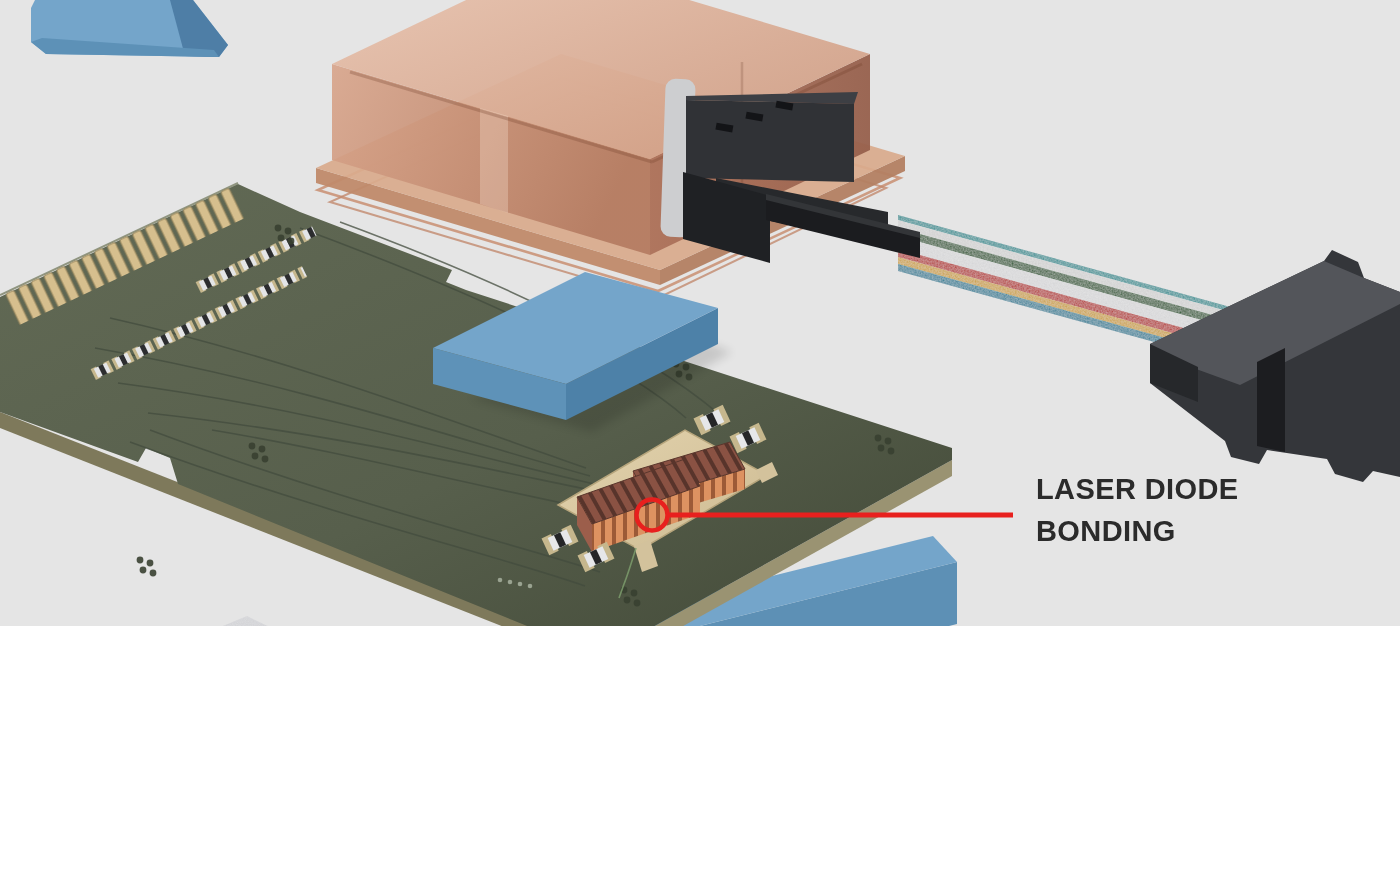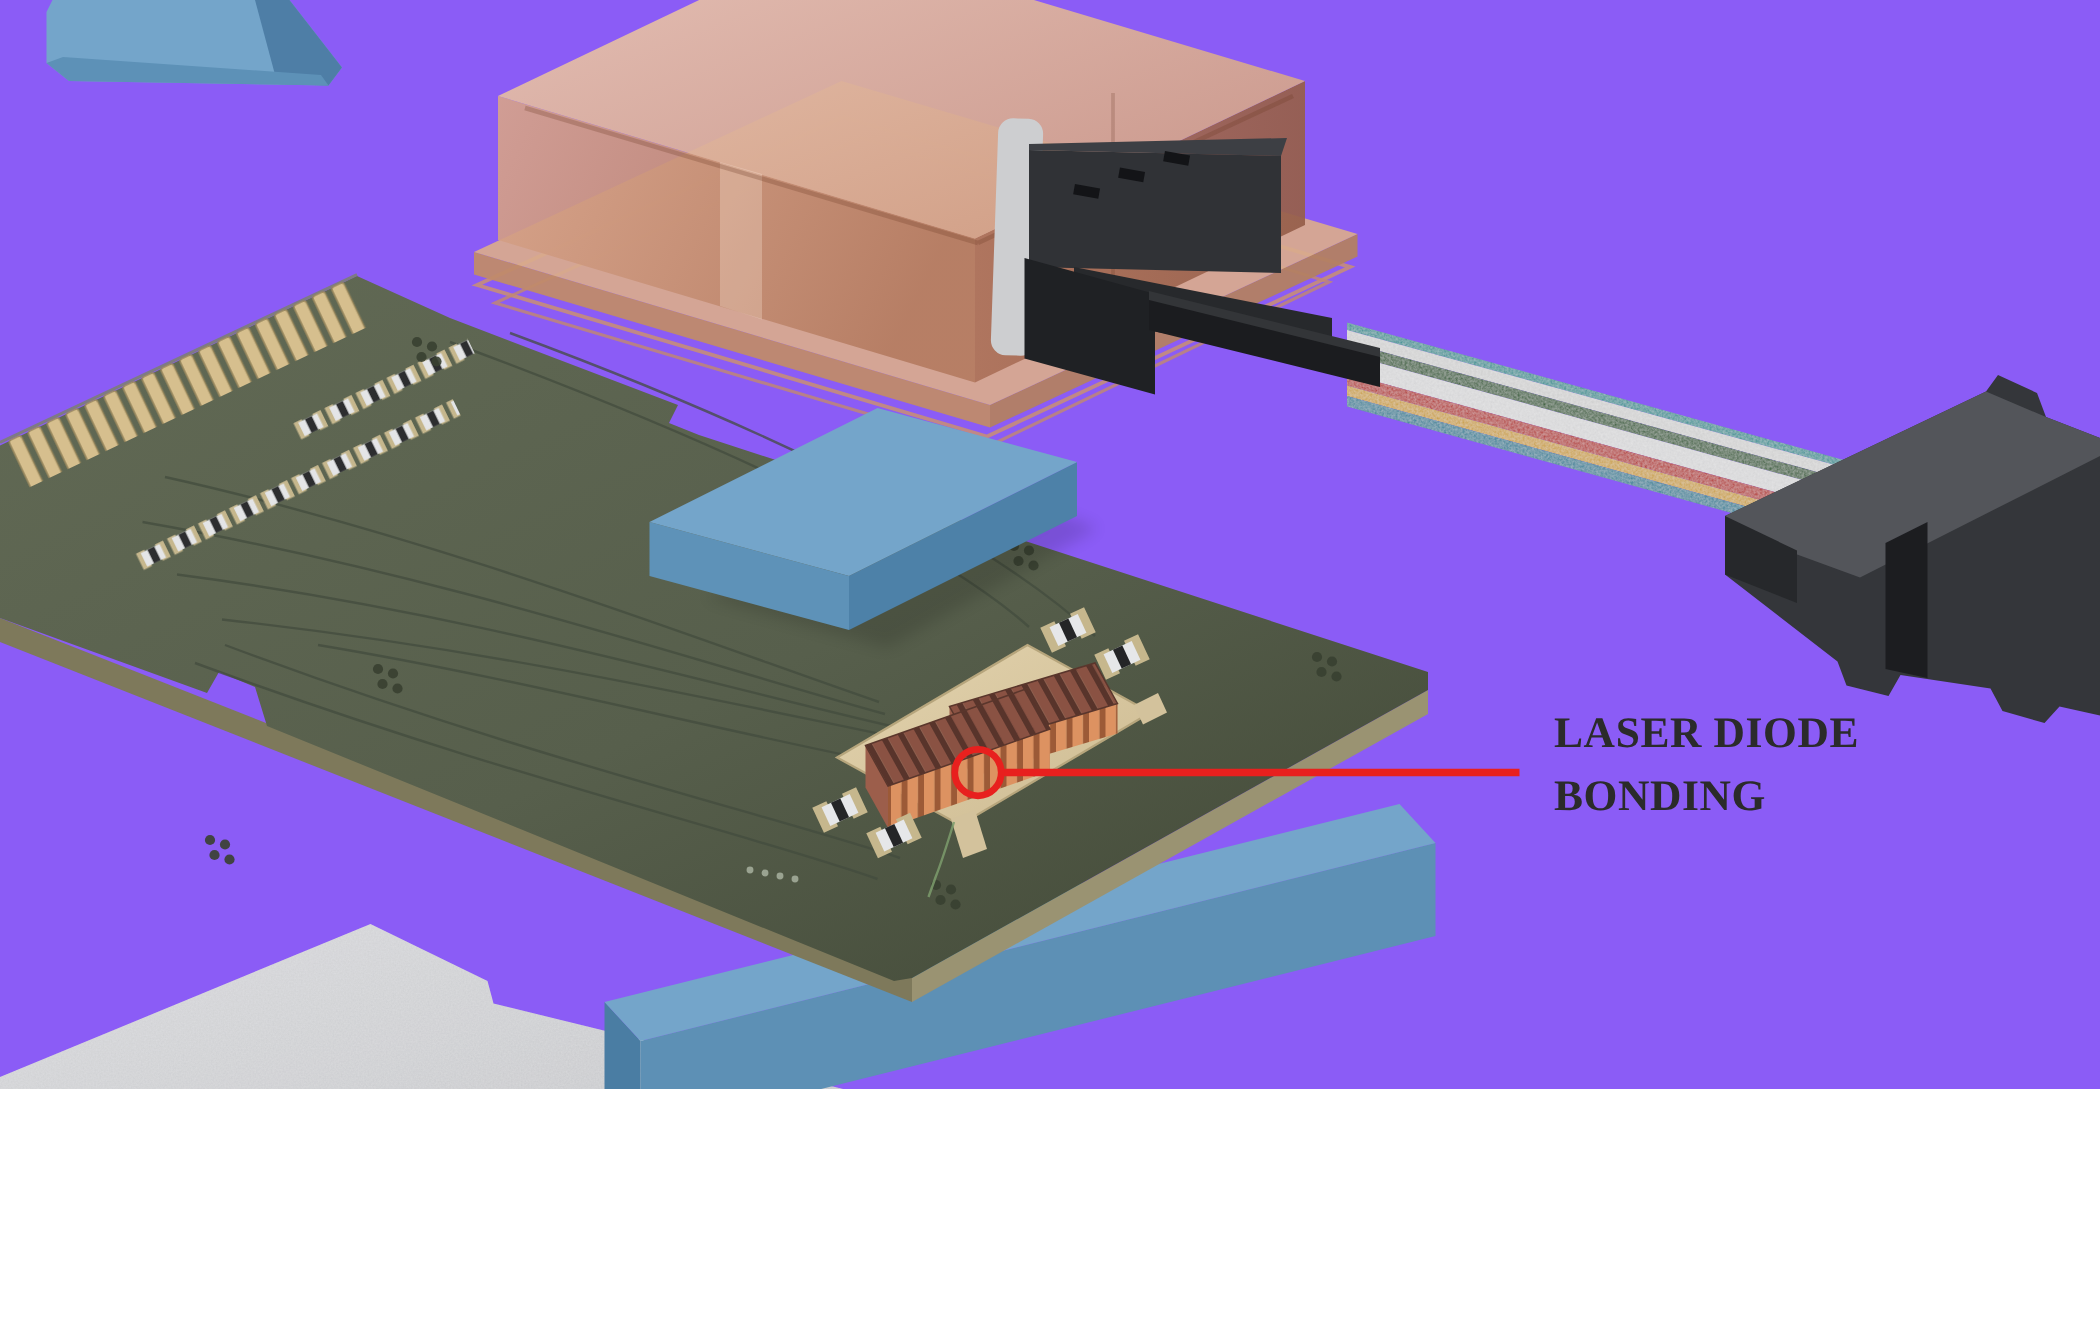--- a/index.html
+++ b/index.html
@@ -1,18 +1,18 @@
 <!DOCTYPE html>
 <html><head>
 <meta charset="utf-8">
 <style>
   html,body{margin:0;padding:0;background:#ffffff;}
   .stage{
-    position:relative;width:1400px;height:726px;background:#8b5cf6;
-    overflow:hidden;font-family:Liberation Serif, serif;
+    position:relative;width:1400px;height:626px;background:#e5e5e5;
+    overflow:hidden;font-family:Liberation Sans, sans-serif;
   }
   .stage svg{position:absolute;left:0;top:0;}
   .callout-label{
     position:absolute;left:1036px;top:468px;width:250px;
     font-size:29px;font-weight:bold;line-height:1.45;
     color:#2b2b2b;letter-spacing:0.4px;
   }
 </style>
 </head>
 <body>

